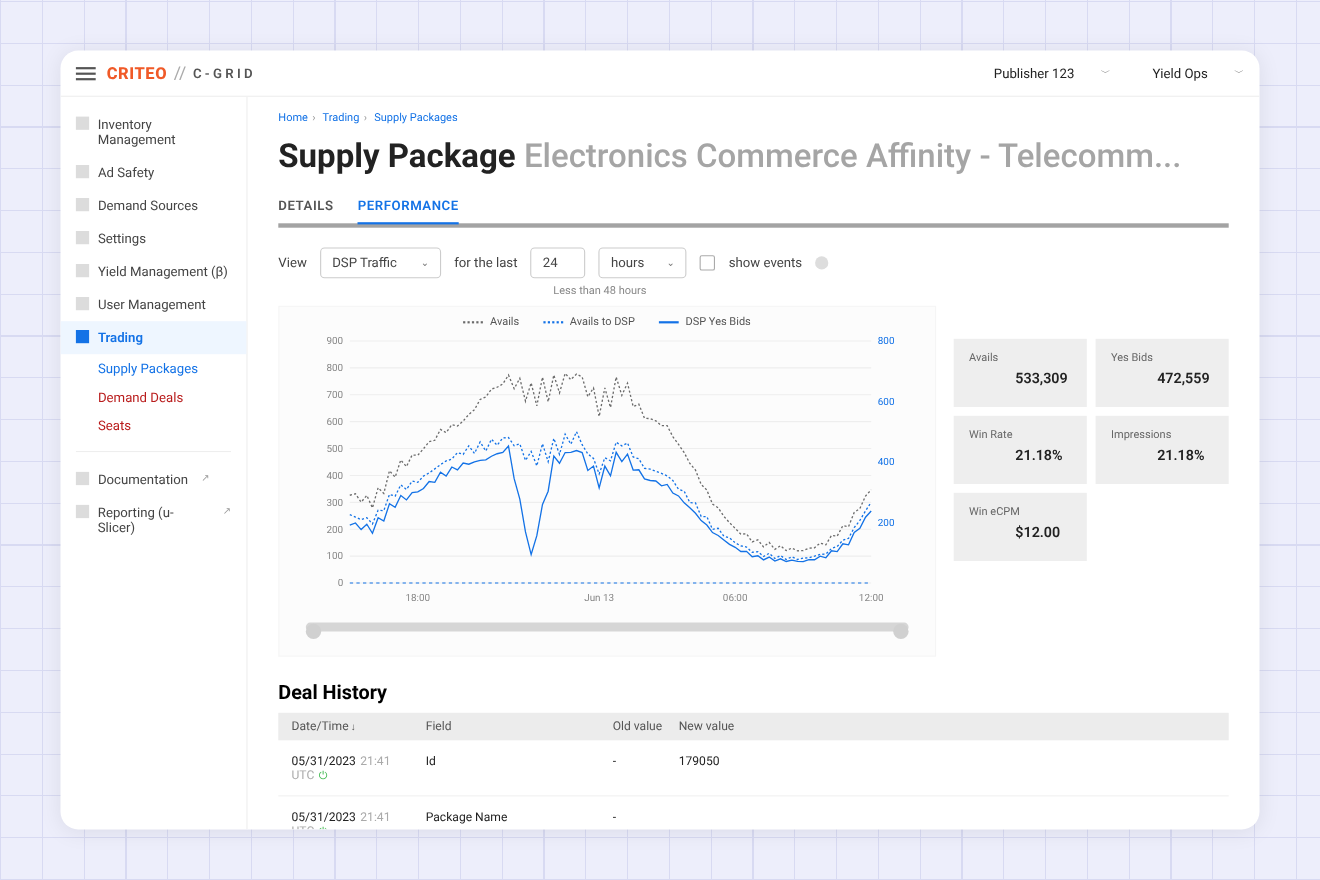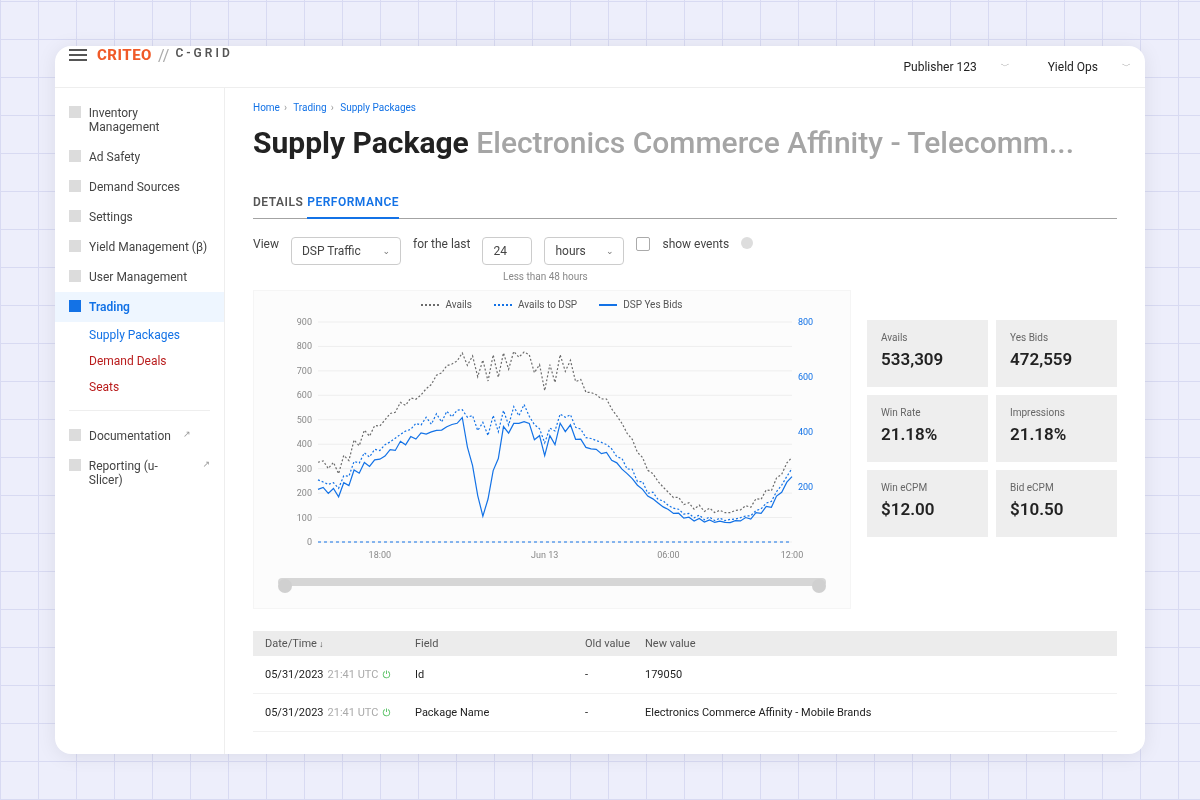--- a/index.html
+++ b/index.html
@@ -1,18 +1,18 @@
 <!DOCTYPE html>
 <html><head>
 <meta charset="utf-8">
 <style>
 * { box-sizing: border-box; margin: 0; padding: 0; font-family: -apple-system, BlinkMacSystemFont, "Segoe UI", Roboto, Helvetica, Arial, sans-serif; }
 body { background: repeating-linear-gradient(0deg, #d8daf2 0 1px, transparent 1px 38px), repeating-linear-gradient(90deg, #d8daf2 0 1px, transparent 1px 38px), #edeefb; width: 1200px; height: 800px; overflow: hidden; padding: 46px 55px; }
 .window { background: #fff; border-radius: 16px; width: 1090px; height: 708px; box-shadow: 0 2px 20px rgba(0,0,0,0.08); overflow: hidden; display: flex; flex-direction: column; }
-.topbar { display: flex; height: 42px; padding: 0 14px; border-bottom: 1px solid #eee; }
+.topbar { display: flex; align-items: center; height: 42px; padding: 10px 14px; border-bottom: 1px solid #eee; }
 .ham { width: 18px; margin-right: 10px; cursor: pointer; }
 .ham div { height: 2px; background: #555; margin: 3px 0; }
 .logo { font-weight: 800; font-size: 15px; color: #f05a28; letter-spacing: 0.5px; }
 .logosep { color: #aaa; margin: 0 6px; }
 .appname { font-size: 12px; letter-spacing: 3px; color: #555; font-weight: 600; }
 .topright { margin-left: auto; display: flex; gap: 38px; font-size: 12px; color: #222; }
 .menuitem { display: flex; align-items: center; gap: 24px; cursor: pointer; }
 .chev { font-size: 9px; color: #777; }
 .body { display: flex; flex: 1; overflow: hidden; }
 .sidebar { width: 170px; border-right: 1px solid #eee; padding: 10px 0; font-size: 12px; }
@@ -23,48 +23,48 @@
 .subnav { padding-left: 34px; font-size: 12px; }
 .subit { padding: 6px 0; color: #b91c1c; cursor: pointer; }
 .subit.active { color: #1372e6; }
 .sidesep { height: 1px; background: #eee; margin: 10px 14px; }
 .ext { font-size: 9px; color: #999; margin-left: 4px; }
 .main { flex: 1; padding: 14px 28px; overflow: hidden; }
 .crumb { font-size: 10px; color: #1372e6; margin-bottom: 12px; }
 .crumb .csep { color: #999; margin: 0 4px; }
 .title { font-size: 30px; font-weight: 700; color: #222; }
 .titlesub { color: #a5a5a5; font-weight: 500; }
-.tabs { display: flex; gap: 4px; margin-top: 27px; border-bottom: 1px solid #a3a3a3; font-size: 12px; }
+.tabs { display: flex; gap: 22px; margin-top: 12px; border-bottom: 4px solid #a3a3a3; font-size: 12px; }
 .tab { padding: 8px 0; color: #555; font-weight: 600; cursor: pointer; letter-spacing: 0.5px; }
 .tab.active { color: #1372e6; border-bottom: 2px solid #1372e6; margin-bottom: -1px; }
-.controls { display: flex; gap: 12px; margin-top: 18px; font-size: 12px; color: #444; }
+.controls { display: flex; align-items: center; gap: 12px; margin-top: 18px; font-size: 12px; color: #444; }
 .sel { border: 1px solid #ccc; border-radius: 4px; padding: 6px 10px; min-width: 110px; display: flex; justify-content: space-between; align-items: center; cursor: pointer; background: #fff; }
 .selsm { min-width: 50px; }
 .cb { width: 14px; height: 14px; border: 1px solid #aaa; border-radius: 2px; cursor: pointer; }
 .info { width: 12px; height: 12px; border-radius: 50%; background: #ddd; display: inline-block; }
 .subcap { margin-left: 250px; margin-top: 6px; font-size: 10px; color: #888; }
 .chartsec { display: flex; gap: 16px; margin-top: 8px; }
 .chartbox { flex: 1; background: #fcfcfc; border: 1px solid #f5f5f5; padding: 6px 10px 14px; position: relative; }
 .legend { font-size: 10px; display: flex; gap: 22px; justify-content: center; color: #555; padding: 2px 0 4px; }
 .legit { display: flex; align-items: center; gap: 6px; }
 .dash { width: 18px; border-top: 2px dotted #6b6b6b; }
 .dashb { width: 18px; border-top: 2px dotted #1372e6; }
 .solidb { width: 18px; height: 0; border-top: 2px solid #1372e6; }
 .plot { width: 100%; height: 250px; }
 .slider { margin: 10px 14px 0; height: 16px; position: relative; }
 .track { height: 8px; background: #d6d6d6; border-radius: 4px; margin-top: 4px; }
 .thumb { position: absolute; width: 14px; height: 14px; background: #d0d0d0; border-radius: 50%; top: 1px; }
 .statgrid { width: 250px; display: grid; grid-template-columns: 1fr 1fr; gap: 8px; align-content: start; margin-top: 30px; }
 .stat { background: #eeeeee; padding: 12px 14px 18px; }
 .statl { font-size: 10px; color: #666; margin-bottom: 6px; }
-.statv { font-size: 17px; font-weight: 600; color: #222; }
+.statv { font-size: 13px; font-weight: 600; color: #222; margin-left: 42px; }
 .dealh { margin-top: 22px; }
 .dealh h2 { font-size: 18px; font-weight: 700; margin-bottom: 8px; }
 .thead { display: flex; background: #ececec; font-size: 11px; color: #555; padding: 6px 12px; }
-.c1 { width: 150px; } .c2 { width: 170px; } .c3 { width: 60px; } .c4 { flex: 1; }
+.c1 { width: 122px; } .c2 { width: 170px; } .c3 { width: 60px; } .c4 { flex: 1; }
 .trow { display: flex; font-size: 11px; color: #222; padding: 12px 12px; border-bottom: 1px solid #f1f1f1; }
 .dt2 { color: #aaa; margin-left: 4px; }
 .pwr { color: #3db84c; font-size: 10px; margin-left: 4px; }
 .sort { font-size: 9px; margin-left: 2px; }
 </style>
 </head>
 <body>
 
 <div class="window">
   <div class="topbar">
@@ -240,42 +240,38 @@
               <div class="statv">21.18%</div>
             </div>
           <div class="stat">
               <div class="statl">Impressions</div>
               <div class="statv">21.18%</div>
             </div>
           <div class="stat">
               <div class="statl">Win eCPM</div>
               <div class="statv">$12.00</div>
             </div>
-          <div class="stat">
-              <div class="statl">Bid eCPM</div>
-              <div class="statv">$10.50</div>
-            </div>
         </div>
       </div>
 
       <div class="dealh">
+        <h2>Deal History</h2>
         <div class="thead">
           <div class="c1"><span>Date/Time</span><span class="sort">↓</span></div>
           <div class="c2">Field</div>
           <div class="c3">Old value</div>
           <div class="c4">New value</div>
         </div>
         <div class="trow">
           <div class="c1"><span>05/31/2023</span><span class="dt2">21:41 UTC</span><span class="pwr">⏻</span></div>
           <div class="c2">Id</div>
           <div class="c3">-</div>
           <div class="c4">179050</div>
         </div>
         <div class="trow">
           <div class="c1"><span>05/31/2023</span><span class="dt2">21:41 UTC</span><span class="pwr">⏻</span></div>
           <div class="c2">Package Name</div>
           <div class="c3">-</div>
-          <div class="c4">Electronics Commerce Affinity - Mobile Brands</div>
         </div>
       </div>
     </div>
   </div>
 </div>
 
 </body></html>

